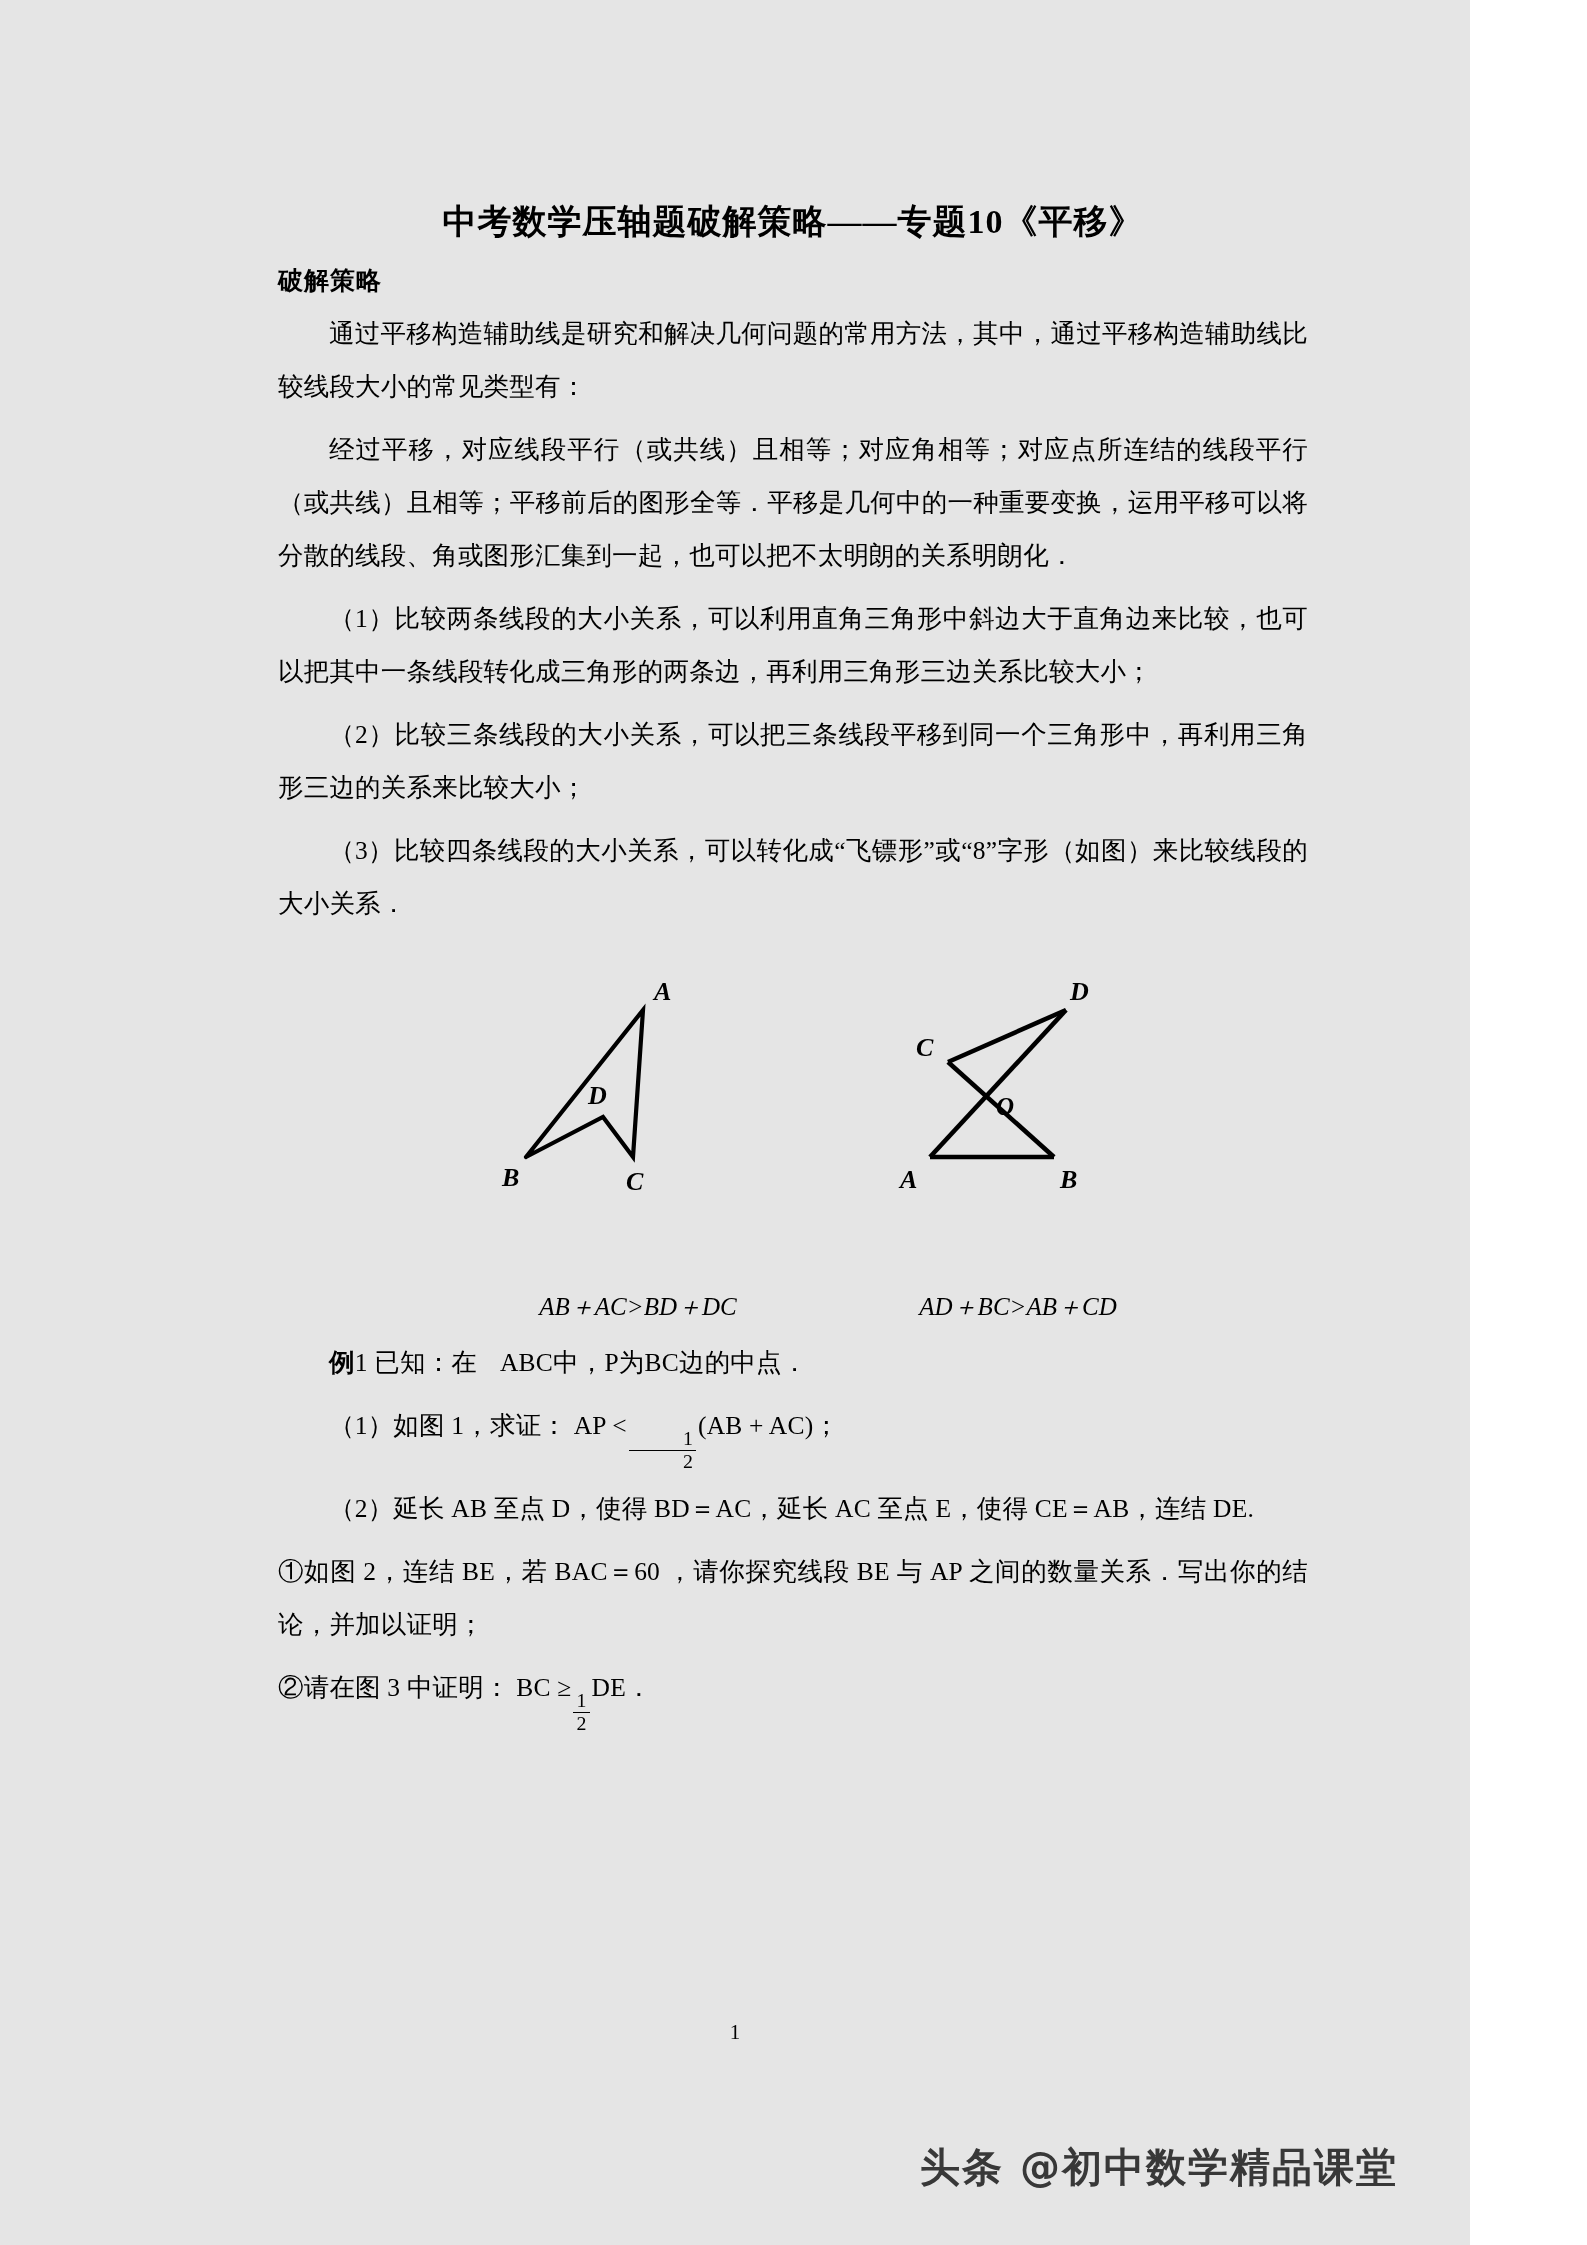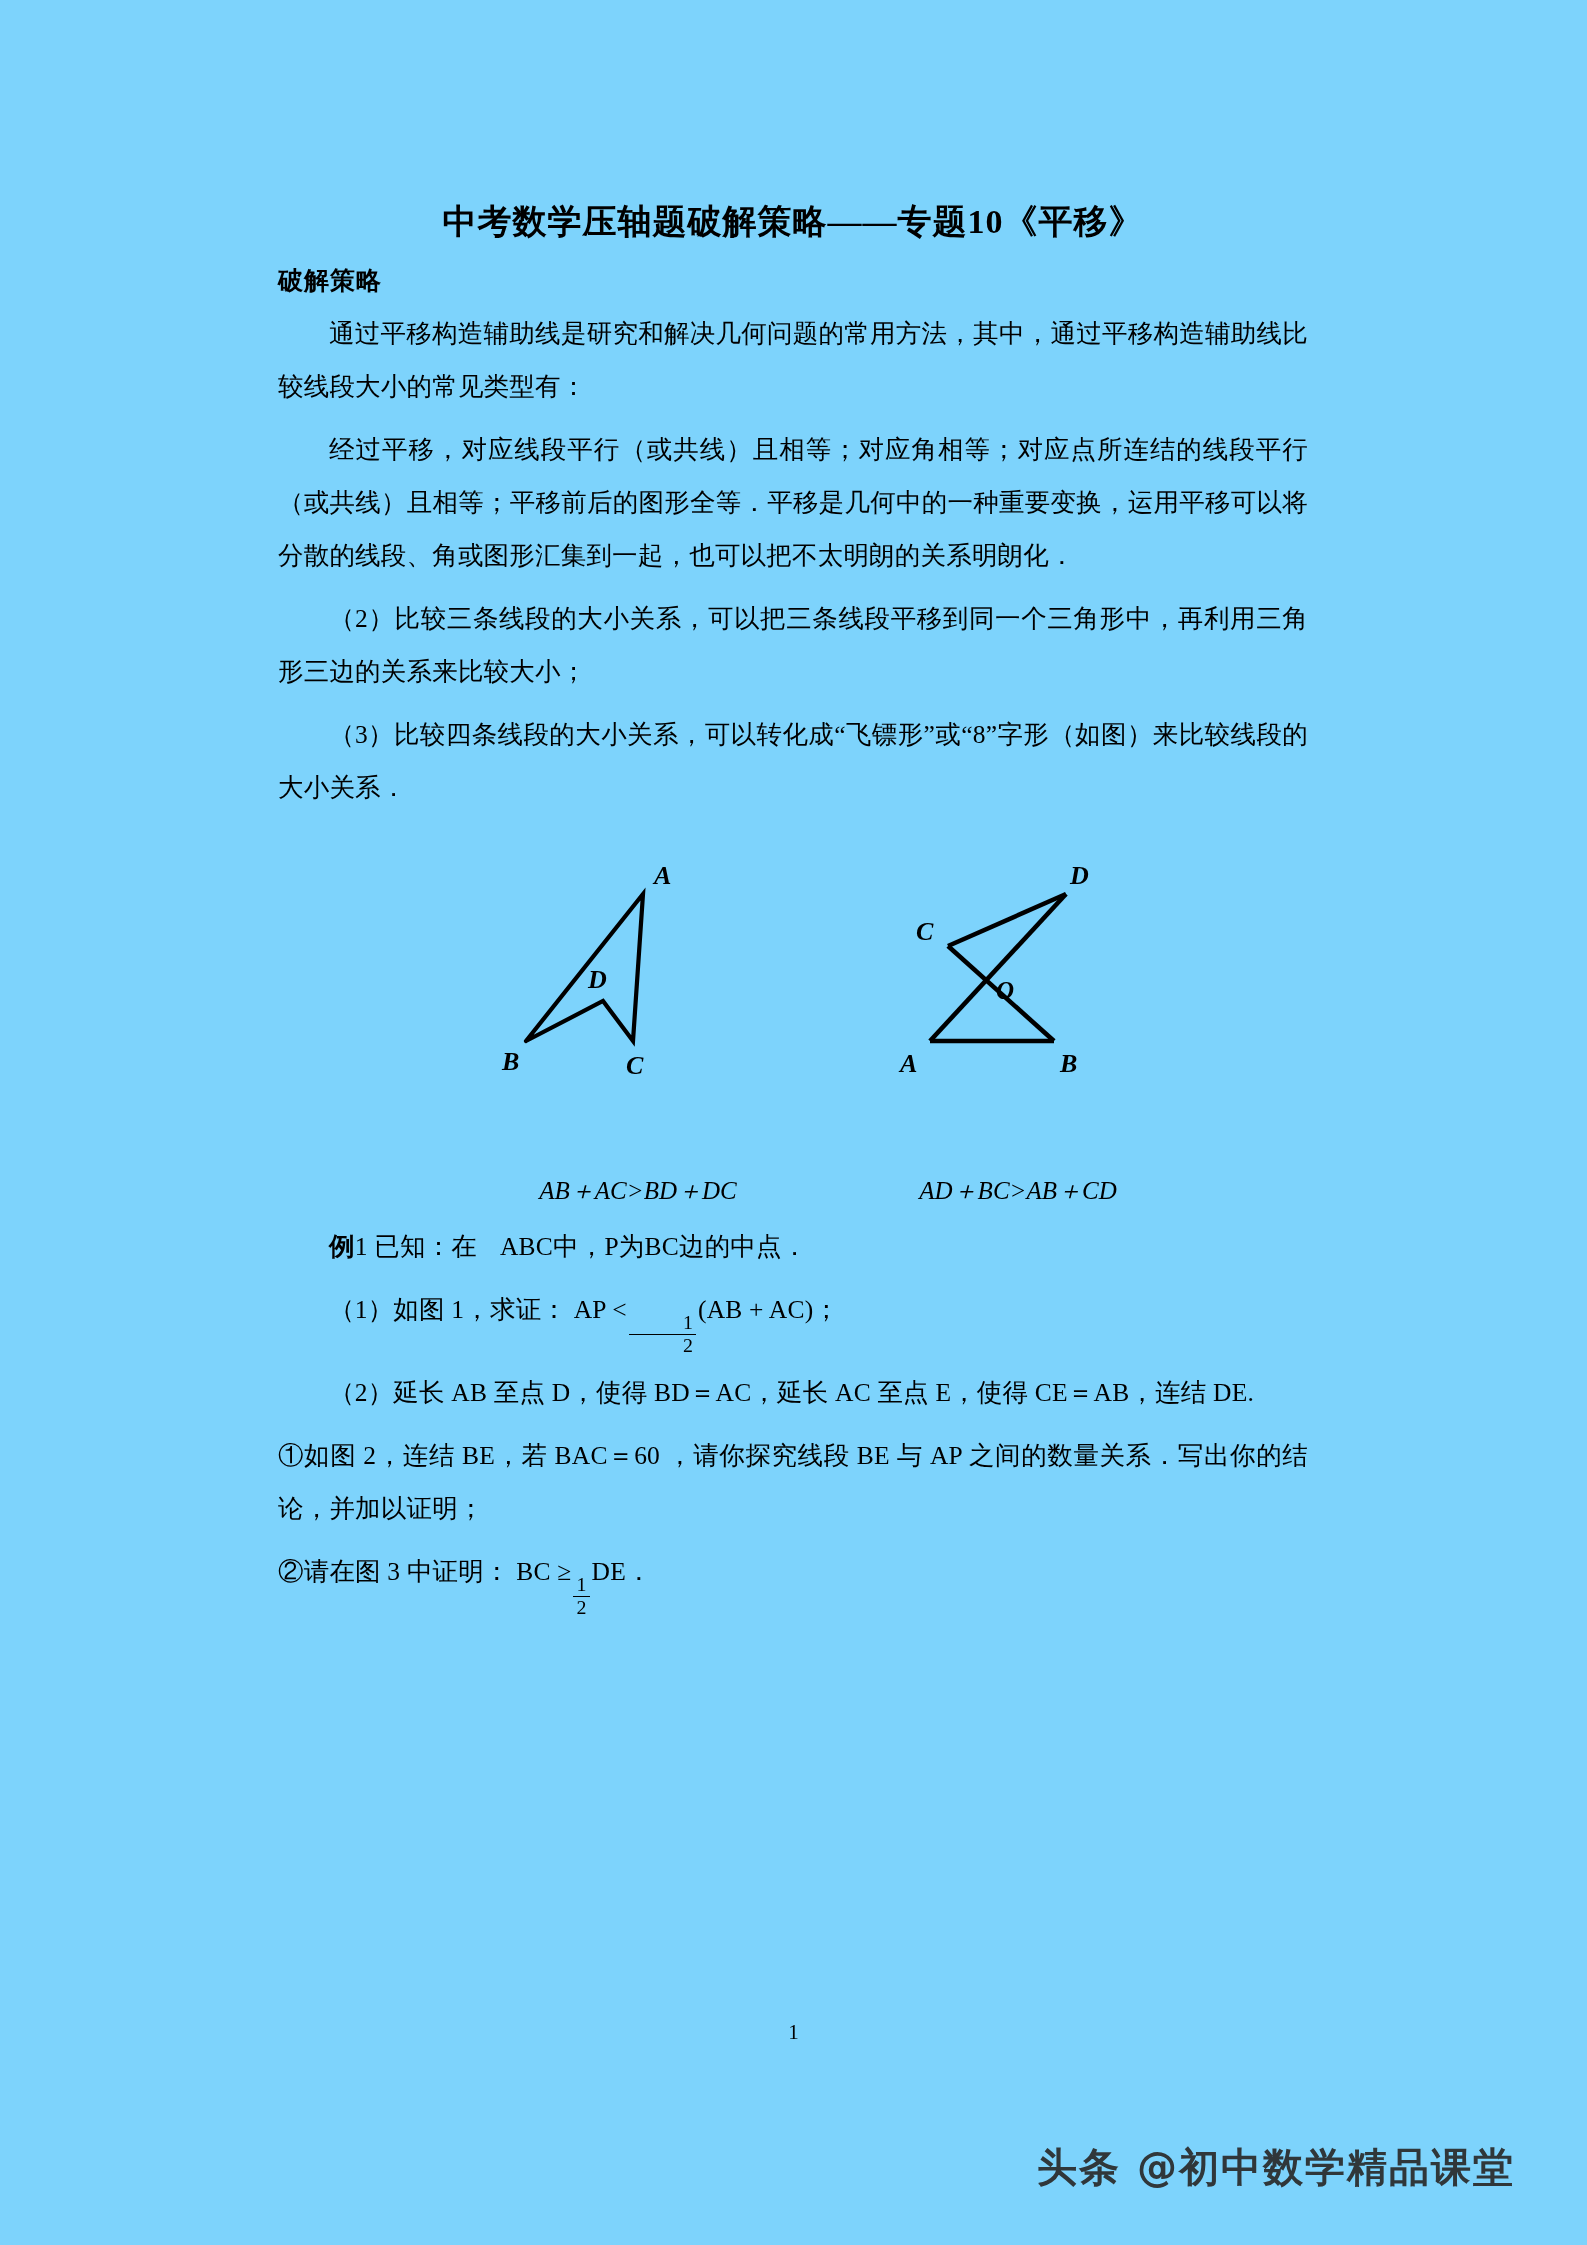--- a/index.html
+++ b/index.html
@@ -11,23 +11,23 @@
     width: 1587px;
     height: 2245px;
     position: relative;
     font-family: "Liberation Serif", "DejaVu Serif", serif;
     color: #000000;
     overflow: hidden;
   }
   .page {
     position: absolute;
     left: 0; top: 0;
-    width: 1587px;
+    width: 1470px;
     height: 2245px;
-    background: #7dd3fc;
+    background: #e5e5e5;
   }
   .content {
     position: absolute;
     left: 278px;
     top: 0;
     width: 1030px;
   }
   .doc-title {
     text-align: center;
     font-size: 34px;
@@ -137,20 +137,21 @@
   <div class="content">
 
     <div class="doc-title">中考数学压轴题破解策略——专题10《平移》</div>
 
     <div class="section-head">破解策略</div>
 
     <p class="body-par indent">通过平移构造辅助线是研究和解决几何问题的常用方法，其中，通过平移构造辅助线比较线段大小的常见类型有：</p>
 
     <p class="body-par indent">经过平移，对应线段平行（或共线）且相等；对应角相等；对应点所连结的线段平行（或共线）且相等；平移前后的图形全等．平移是几何中的一种重要变换，运用平移可以将分散的线段、角或图形汇集到一起，也可以把不太明朗的关系明朗化．</p>
 
+    <p class="body-par indent">（1）比较两条线段的大小关系，可以利用直角三角形中斜边大于直角边来比较，也可以把其中一条线段转化成三角形的两条边，再利用三角形三边关系比较大小；</p>
 
     <p class="body-par indent">（2）比较三条线段的大小关系，可以把三条线段平移到同一个三角形中，再利用三角形三边的关系来比较大小；</p>
 
     <p class="body-par indent">（3）比较四条线段的大小关系，可以转化成“飞镖形”或“8”字形（如图）来比较线段的大小关系．</p>
 
     <div class="figures">
 
       <div class="figbox left">
         <svg width="300" height="250" viewBox="0 0 300 250">
 

